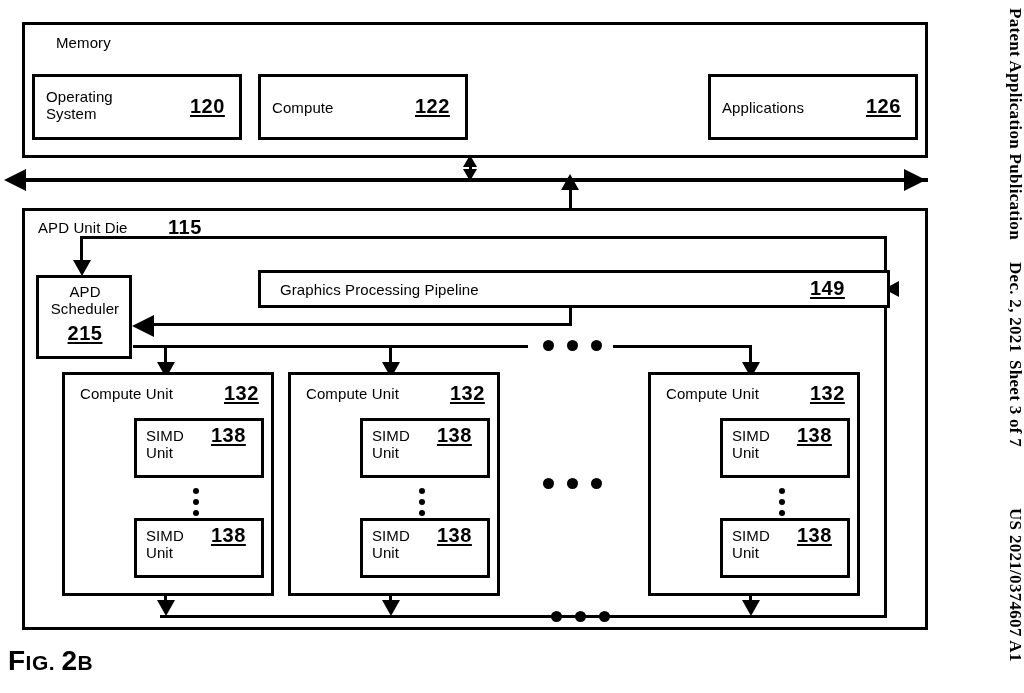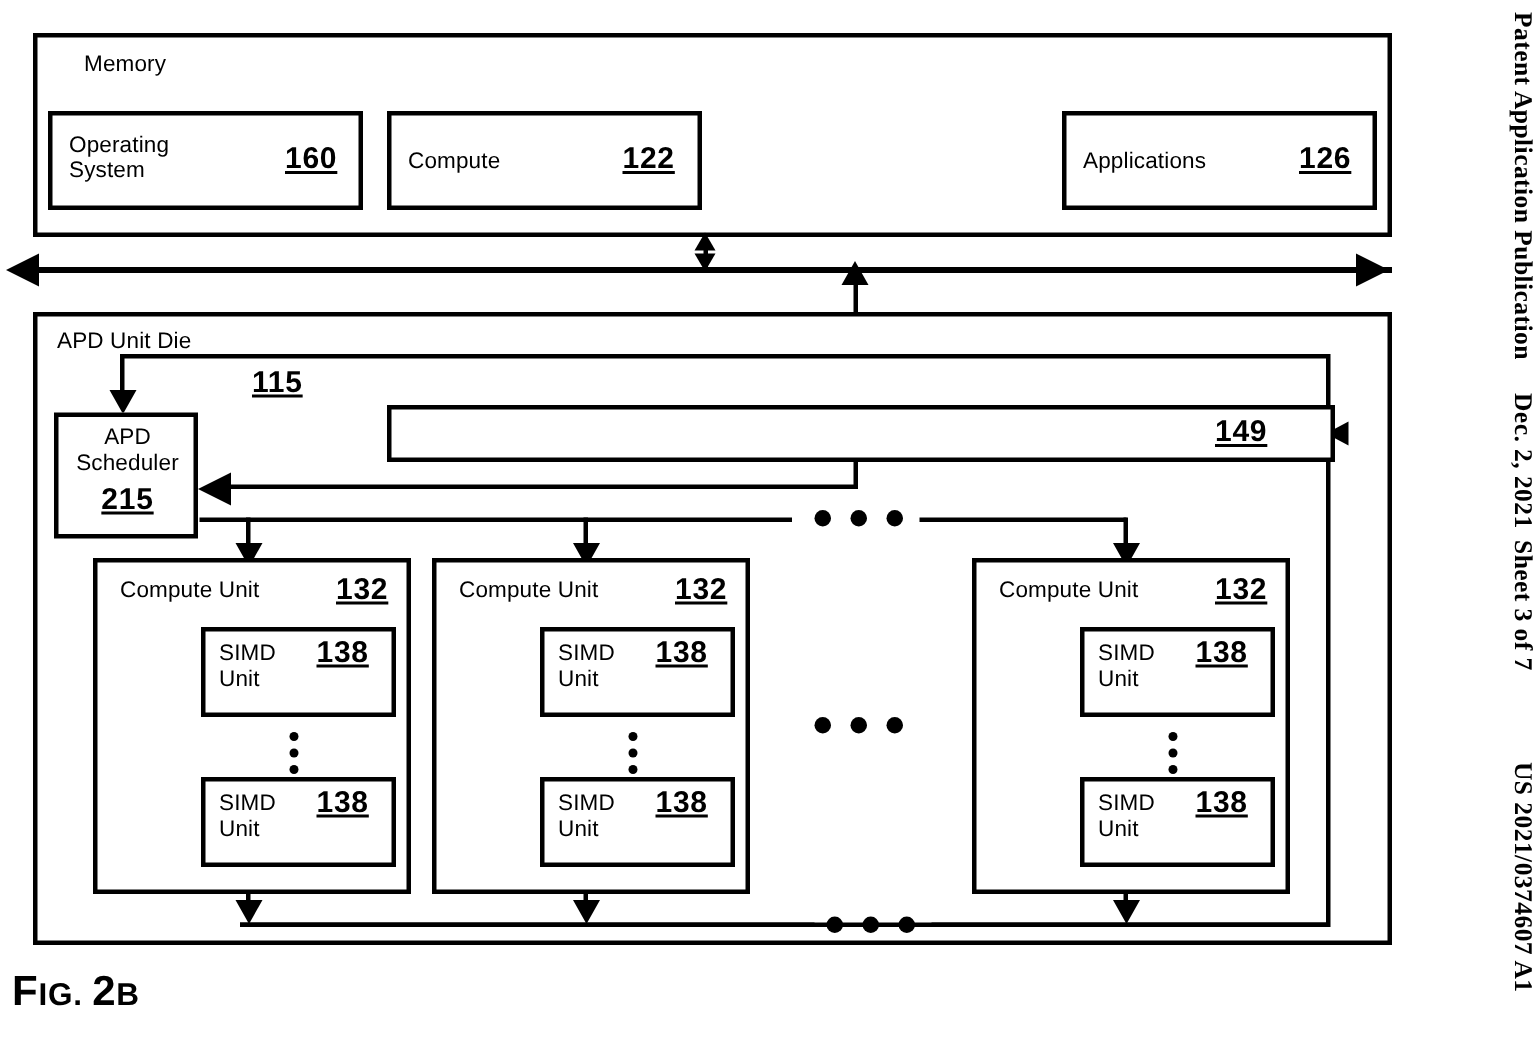--- a/index.html
+++ b/index.html
@@ -177,21 +177,21 @@
   <div class="vheader" style="top:360px;">Sheet 3 of 7</div>
   <div class="vheader" style="top:508px;">US 2021/0374607 A1</div>
 
   <div class="box" style="left:22px; top:22px; width:906px; height:136px;"></div>
   <div class="lbl" style="left:56px; top:34px;">Memory</div>
   <div class="ref" style="left:120px; top:31px;margin-top:42px;">104</div>
 
   <div class="box-thin" style="left:32px; top:74px; width:210px; height:66px;"></div>
   <div class="lbl" style="left:46px; top:88px;">Operating
 System</div>
-  <div class="ref" style="left:190px; top:95px;">160</div>
+  <div class="ref" style="left:190px; top:95px;">120</div>
 
   <div class="box-thin" style="left:258px; top:74px; width:210px; height:66px;"></div>
   <div class="lbl" style="left:272px; top:99px;">Compute</div>
   <div class="ref" style="left:415px; top:95px;">122</div>
 
   <div class="box-thin" style="left:708px; top:74px; width:210px; height:66px;"></div>
   <div class="lbl" style="left:722px; top:99px;">Applications</div>
   <div class="ref" style="left:866px; top:95px;text-align:center;">126</div>
 
   <div class="hline" style="left:24px; top:178px; width:904px;"></div>
@@ -201,21 +201,21 @@
   <div class="vline-thin" style="left:469px; top:160px; height:18px;"></div>
   <div class="arrow arrow-up-sm" style="left:463px; top:155px;"></div>
   <div class="arrow arrow-down-sm" style="left:463px; top:169px;"></div>
 
   <div class="vline-thin" style="left:569px; top:182px; height:92px;"></div>
   <div class="arrow arrow-up" style="left:561px; top:174px;"></div>
   <div class="arrow arrow-down" style="left:561px; top:262px;"></div>
 
   <div class="box" style="left:22px; top:208px; width:906px; height:422px;"></div>
   <div class="lbl" style="left:38px; top:219px;">APD Unit Die</div>
-  <div class="ref" style="left:168px; top:216px;margin-top:28px;">115</div>
+  <div class="ref" style="left:168px; top:216px;">115</div>
 
   <div class="hline-thin" style="left:80px; top:236px; width:806px;"></div>
   <div class="vline-thin" style="left:80px; top:236px; height:28px;"></div>
   <div class="arrow arrow-down" style="left:73px; top:260px;"></div>
 
   <div class="vline-thin" style="left:884px; top:236px; height:382px;"></div>
   <div class="hline-thin" style="left:160px; top:615px; width:726px;"></div>
 
   <div class="hline-thin" style="left:890px; top:288px; width:0px;"></div>
   <div class="vline-thin" style="left:884px; top:288px; height:3px;"></div>
@@ -247,20 +247,21 @@
 
   <div class="hline-thin" style="left:884px; top:288px; width:6px;"></div>
   <div class="arrow arrow-left-sm" style="left:884px; top:281px;"></div>
 
   <div class="box-thin" style="left:36px; top:275px; width:96px; height:84px;"></div>
   <div class="lbl" style="left:45px; top:283px; width:80px; text-align:center;">APD
 Scheduler</div>
   <div class="ref" style="left:45px; top:322px; width:80px; text-align:center;">215</div>
 
   <div class="box-thin" style="left:258px; top:270px; width:632px; height:38px;"></div>
+  <div class="lbl" style="left:280px; top:281px;">Graphics Processing Pipeline</div>
   <div class="ref" style="left:810px; top:277px;">149</div>
 
   <div class="vline-thin" style="left:569px; top:308px; height:18px;"></div>
   <div class="hline-thin" style="left:140px; top:323px; width:432px;"></div>
   <div class="arrow arrow-left" style="left:132px; top:315px;"></div>
 
   <div class="hline-thin" style="left:133px; top:345px; width:395px;"></div>
   <div class="dots-h" style="left:543px; top:340px;">
     <i></i>
       <i></i>

